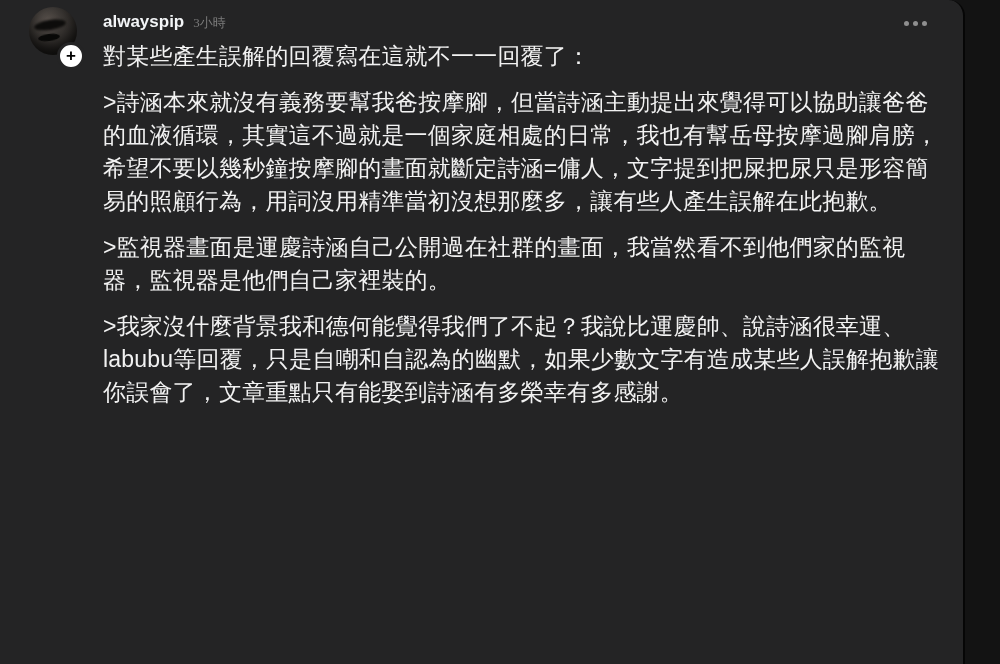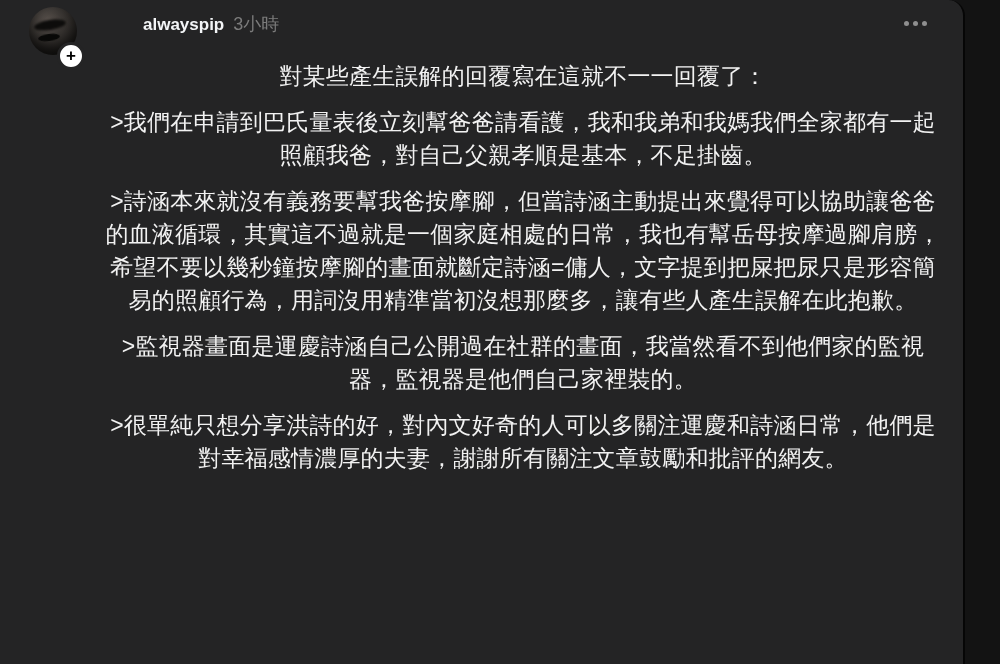--- a/index.html
+++ b/index.html
@@ -90,26 +90,26 @@
   .header-row {
     display: flex;
     align-items: baseline;
     height: 24px;
   }
   .username {
     color: #f3f5f7;
     font-size: 17px;
     font-weight: 700;
     cursor: pointer;
-    margin-left: 40px;
   }
   .timestamp {
     color: #7b7b7b;
-    font-size: 18px;
+    font-size: 13px;
     margin-left: 9px;
+    font-family: Liberation Serif, serif;
   }
   .more-btn {
     position: absolute;
     right: 32px;
     top: 12px;
     width: 32px;
     height: 22px;
     display: flex;
     align-items: center;
     justify-content: center;
@@ -121,22 +121,21 @@
   }
   .more-btn i {
     width: 5px;
     height: 5px;
     border-radius: 50%;
     background: #8f8f8f;
     display: block;
   }
   
   .post-text {
-    margin-top: 24px;
-    text-align: center;
+    margin-top: 4px;
   }
   .post-text p {
     margin: 0 0 13px 0;
     color: #f2f2f2;
     font-size: 23px;
     line-height: 33px;
     font-weight: 400;
     letter-spacing: 0.2px;
     word-break: break-word;
   }
@@ -159,21 +158,20 @@
     </button>
 
     <div class="content">
       <div class="header-row">
         <span class="username">alwayspip</span>
         <span class="timestamp">3小時</span>
       </div>
 
       <div class="post-text">
           <p>對某些產生誤解的回覆寫在這就不一一回覆了：</p>
-          <p>&gt;我們在申請到巴氏量表後立刻幫爸爸請看護，我和我弟和我媽我們全家都有一起照顧我爸，對自己父親孝順是基本，不足掛齒。</p>
           <p>&gt;詩涵本來就沒有義務要幫我爸按摩腳，但當詩涵主動提出來覺得可以協助讓爸爸的血液循環，其實這不過就是一個家庭相處的日常，我也有幫岳母按摩過腳肩膀，希望不要以幾秒鐘按摩腳的畫面就斷定詩涵=傭人，文字提到把屎把尿只是形容簡易的照顧行為，用詞沒用精準當初沒想那麼多，讓有些人產生誤解在此抱歉。</p>
           <p>&gt;監視器畫面是運慶詩涵自己公開過在社群的畫面，我當然看不到他們家的監視器，監視器是他們自己家裡裝的。</p>
-          <p>&gt;很單純只想分享洪詩的好，對內文好奇的人可以多關注運慶和詩涵日常，他們是對幸福感情濃厚的夫妻，謝謝所有關注文章鼓勵和批評的網友。</p>
+          <p>&gt;我家沒什麼背景我和德何能覺得我們了不起？我說比運慶帥、說詩涵很幸運、labubu等回覆，只是自嘲和自認為的幽默，如果少數文字有造成某些人誤解抱歉讓你誤會了，文章重點只有能娶到詩涵有多榮幸有多感謝。</p>
         </div>
     </div>
 
   </div>
 </div>
 
 </body></html>

